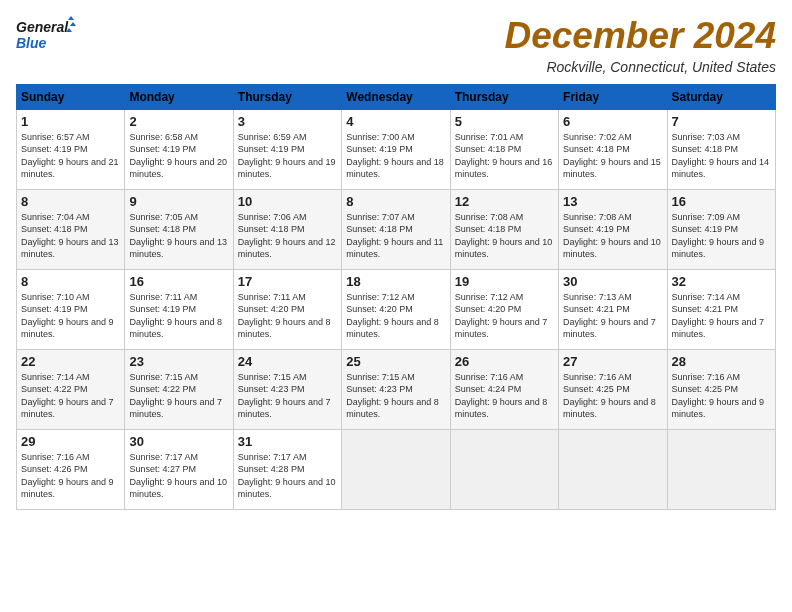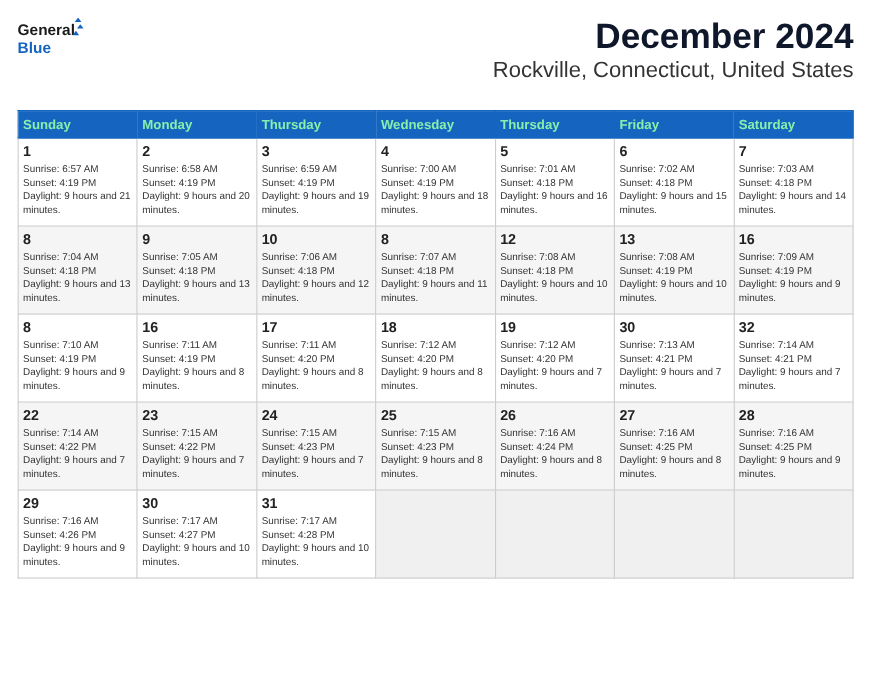--- a/index.html
+++ b/index.html
@@ -11,49 +11,50 @@
       overflow: hidden;
     }
     .container {
       width: 792px;
       padding: 16px 16px 8px 16px;
     }
     .header-row {
       display: flex;
       align-items: flex-start;
       justify-content: space-between;
-      margin-bottom: 24px;
+      margin-bottom: 9px;
+      font-style: italic;
     }
     .logo {
       display: flex;
       align-items: center;
       gap: 4px;
     }
     .title-block {
       text-align: right;
     }
     .cal-title {
-      font-size: 32px;
+      font-size: 37px;
       font-weight: bold;
-      color: #0f172a;
+      color: #a16207;
       line-height: 1.1;
     }
     .cal-subtitle {
-      font-size: 20px;
+      font-size: 14px;
       color: #333;
       margin-top: 2px;
     }
     table {
       width: 100%;
       border-collapse: collapse;
       table-layout: fixed;
     }
     thead tr th {
       background: #1565c0;
-      color: #86efac;
+      color: #000000;
       font-size: 12px;
       font-weight: bold;
       padding: 5px 4px;
       text-align: left;
       border: 1px solid #1565c0;
     }
     tbody tr td {
       border: 1px solid #ccc;
       vertical-align: top;
       padding: 4px 4px;

